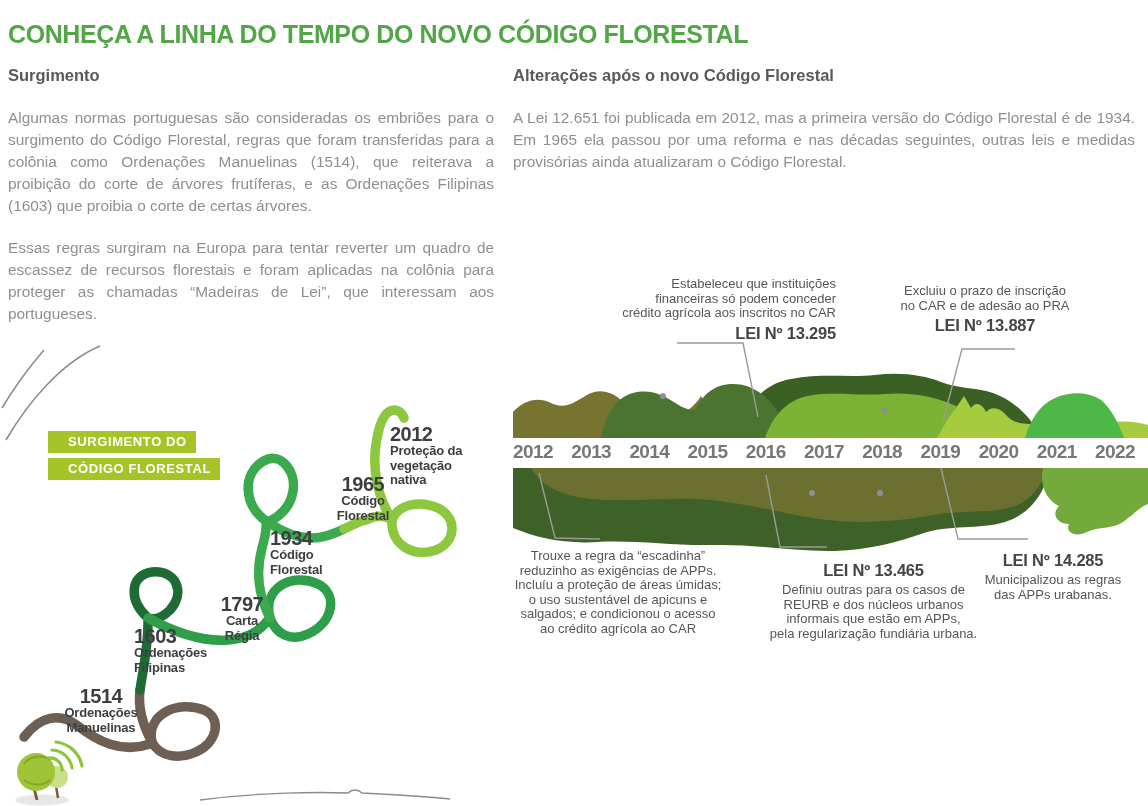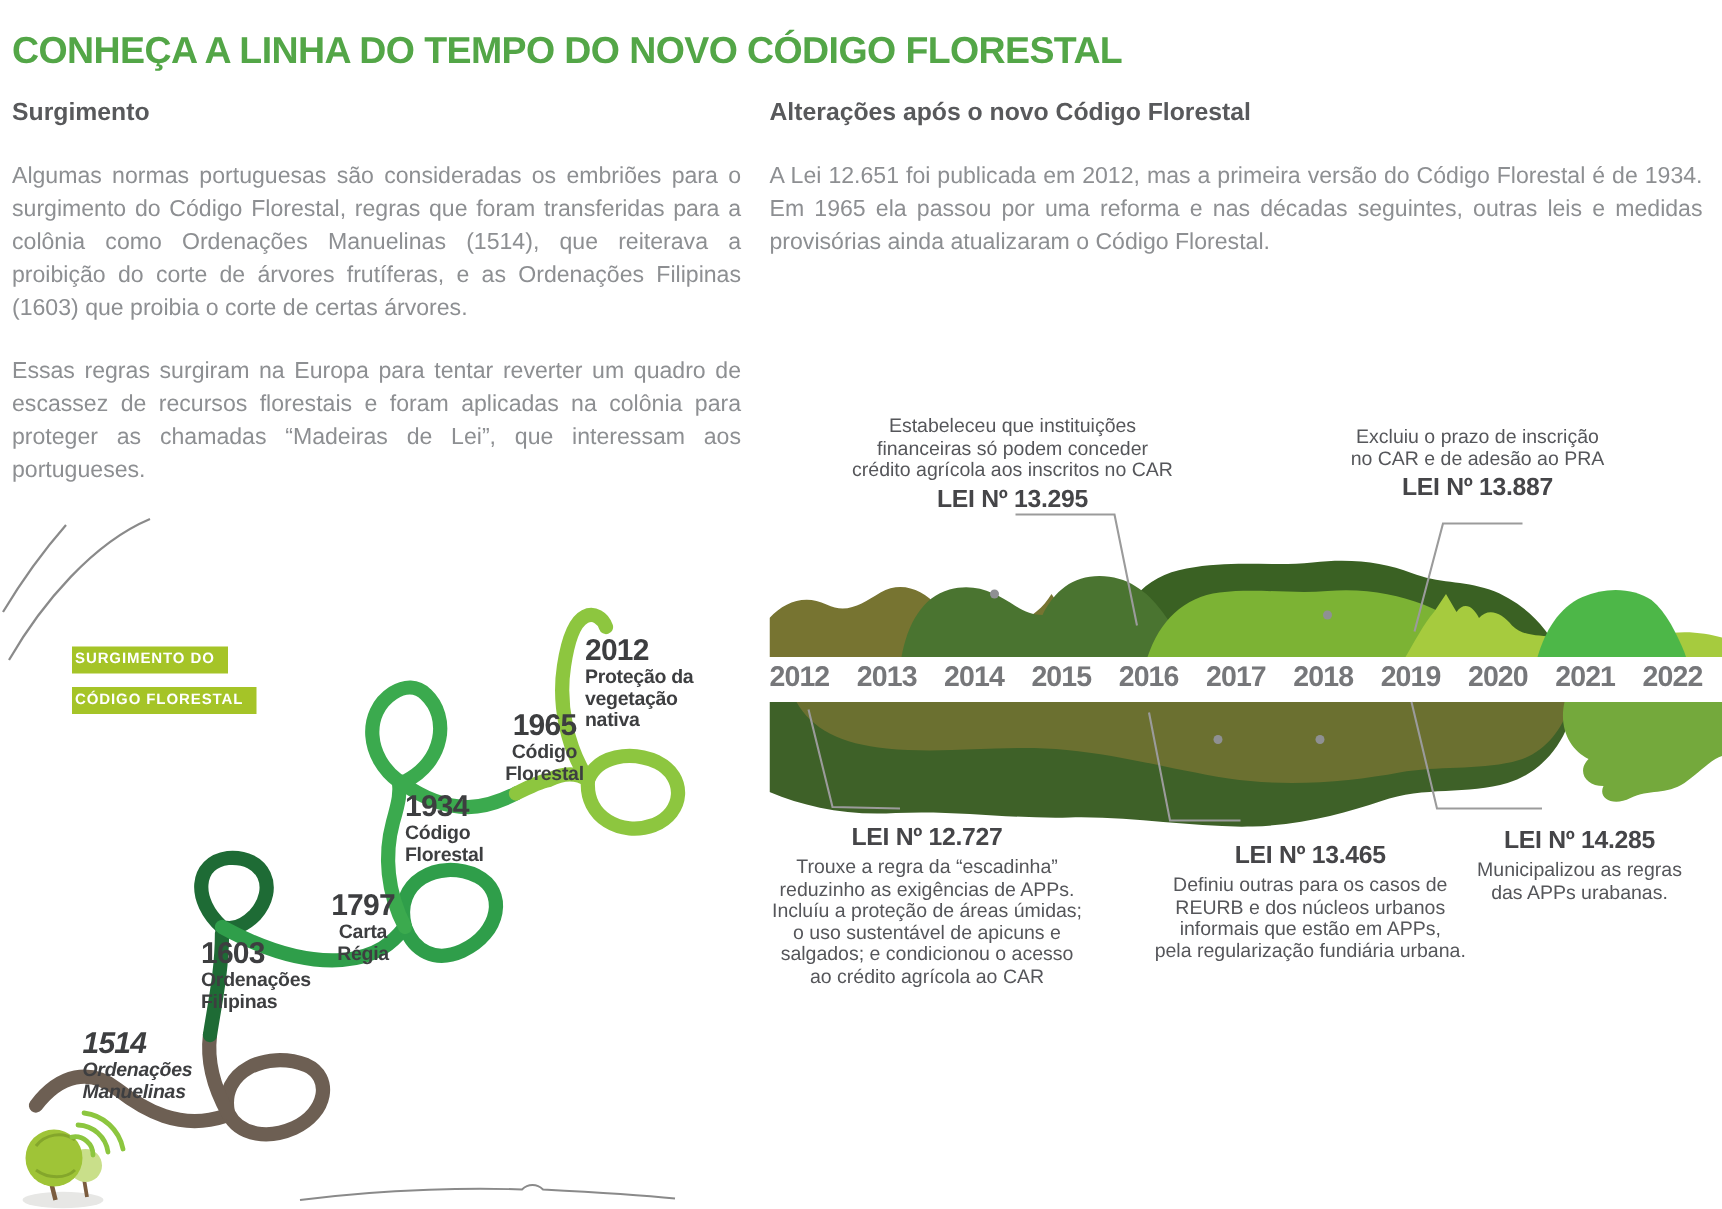--- a/index.html
+++ b/index.html
@@ -2,22 +2,22 @@
 <html><head>
 <meta charset="utf-8">
 <style>
   html,body{margin:0;padding:0;background:#fff;}
   .page{position:relative;width:1148px;height:806px;background:#fff;overflow:hidden;
         font-family:"Liberation Sans",sans-serif;border-radius:12px;}
   .title{position:absolute;left:8px;top:3px;font-size:25px;font-weight:bold;color:#53A647;
          letter-spacing:-0.4px;white-space:nowrap;}
   .col-heading{position:absolute;font-size:16.5px;font-weight:bold;color:#58595B;}
   .para{position:absolute;font-size:15.4px;color:#8D8F92;line-height:21.8px;text-align:justify;}
-  .badge{position:absolute;background:#A5C427;color:#fff;font-weight:bold;font-size:10px;
-         padding:3px 9px 4px 2px;letter-spacing:0.6px;white-space:nowrap;}
+  .badge{position:absolute;background:#A5C427;color:#fff;font-weight:bold;font-size:13px;
+         padding:3px 9px 4px 20px;letter-spacing:0.6px;white-space:nowrap;}
   .node-label{position:absolute;color:#3D3E40;font-weight:bold;}
   .node-year{display:block;font-size:20px;line-height:1.02;letter-spacing:-0.5px;}
   .node-sub{display:block;font-size:13px;line-height:1.12;letter-spacing:-0.2px;white-space:nowrap;}
   .years-row{position:absolute;left:513px;top:437px;width:622px;height:30px;display:flex;
              justify-content:space-between;align-items:center;}
   .year{font-size:19px;font-weight:bold;color:#76777A;letter-spacing:-0.6px;}
   .ann{position:absolute;text-align:center;}
   .ann-line{display:block;font-size:13px;line-height:14.6px;color:#55565A;white-space:nowrap;}
   .ann-lei{display:block;font-size:16.5px;font-weight:bold;color:#454548;letter-spacing:-0.2px;
            white-space:nowrap;}
@@ -75,34 +75,33 @@
     <span class="year">2015</span>
     <span class="year">2016</span>
     <span class="year">2017</span>
     <span class="year">2018</span>
     <span class="year">2019</span>
     <span class="year">2020</span>
     <span class="year">2021</span>
     <span class="year">2022</span>
   </div>
 
-  <div class="ann ann-above" style="left:560px;top:277px;width:230px;">
+  <div class="ann ann-above" style="left:606px;top:277px;width:230px;text-align:right;">
     <span class="ann-line">Estabeleceu que instituições</span>
     <span class="ann-line">financeiras só podem conceder</span>
     <span class="ann-line">crédito agrícola aos inscritos no CAR</span>
     <span class="ann-lei">LEI Nº 13.295</span>
   </div>
   <div class="ann ann-above" style="left:900px;top:284px;width:170px;">
     <span class="ann-line">Excluiu o prazo de inscrição</span>
     <span class="ann-line">no CAR e de adesão ao PRA</span>
     <span class="ann-lei">LEI Nº 13.887</span>
   </div>
 
   <div class="ann ann-below" style="left:503px;top:549px;width:230px;">
-    <span class="ann-lei">LEI Nº 12.727</span>
     <span class="ann-line">Trouxe a regra da “escadinha”</span>
     <span class="ann-line">reduzinho as exigências de APPs.</span>
     <span class="ann-line">Incluíu a proteção de áreas úmidas;</span>
     <span class="ann-line">o uso sustentável de apicuns e</span>
     <span class="ann-line">salgados;  e condicionou o acesso</span>
     <span class="ann-line">ao crédito agrícola ao CAR</span>
   </div>
   <div class="ann ann-below" style="left:755px;top:561px;width:237px;">
     <span class="ann-lei">LEI Nº 13.465</span>
     <span class="ann-line">Definiu outras para os casos de</span>
@@ -152,21 +151,21 @@
     <g stroke="#8CC63F" stroke-width="3.2" fill="none" stroke-linecap="round">
       <path d="M48,418 A12,12 0 0 1 62,430"></path>
       <path d="M52,410 A21,21 0 0 1 72,428"></path>
       <path d="M56,402 A30,30 0 0 1 82,426"></path>
     </g>
   </svg>
 
   <div class="badge" style="left:48px;top:431px;">SURGIMENTO DO</div>
   <div class="badge" style="left:48px;top:458px;text-align:right;">CÓDIGO FLORESTAL</div>
 
-  <div class="node-label" style="left:55px;top:686px;width:92px;text-align:left;font-style:italic;">
+  <div class="node-label" style="left:55px;top:686px;width:92px;text-align:center;">
     <span class="node-year">1514</span>
     <span class="node-sub">Ordenações</span>
     <span class="node-sub">Manuelinas</span>
   </div>
   <div class="node-label" style="left:134px;top:626px;">
     <span class="node-year">1603</span>
     <span class="node-sub">Ordenações</span>
     <span class="node-sub">Filipinas</span>
   </div>
   <div class="node-label" style="left:205px;top:594px;width:74px;text-align:center;">

